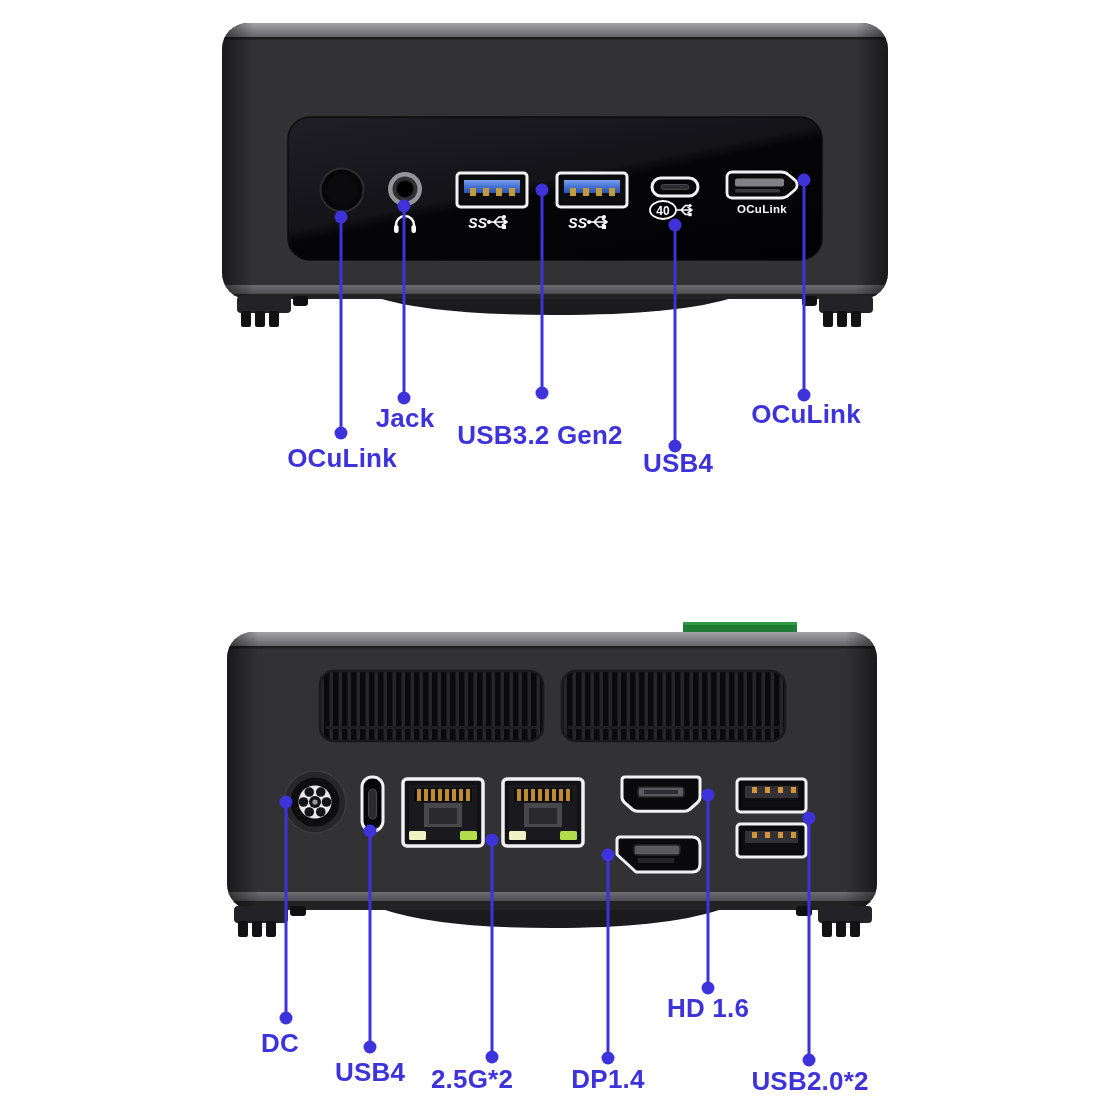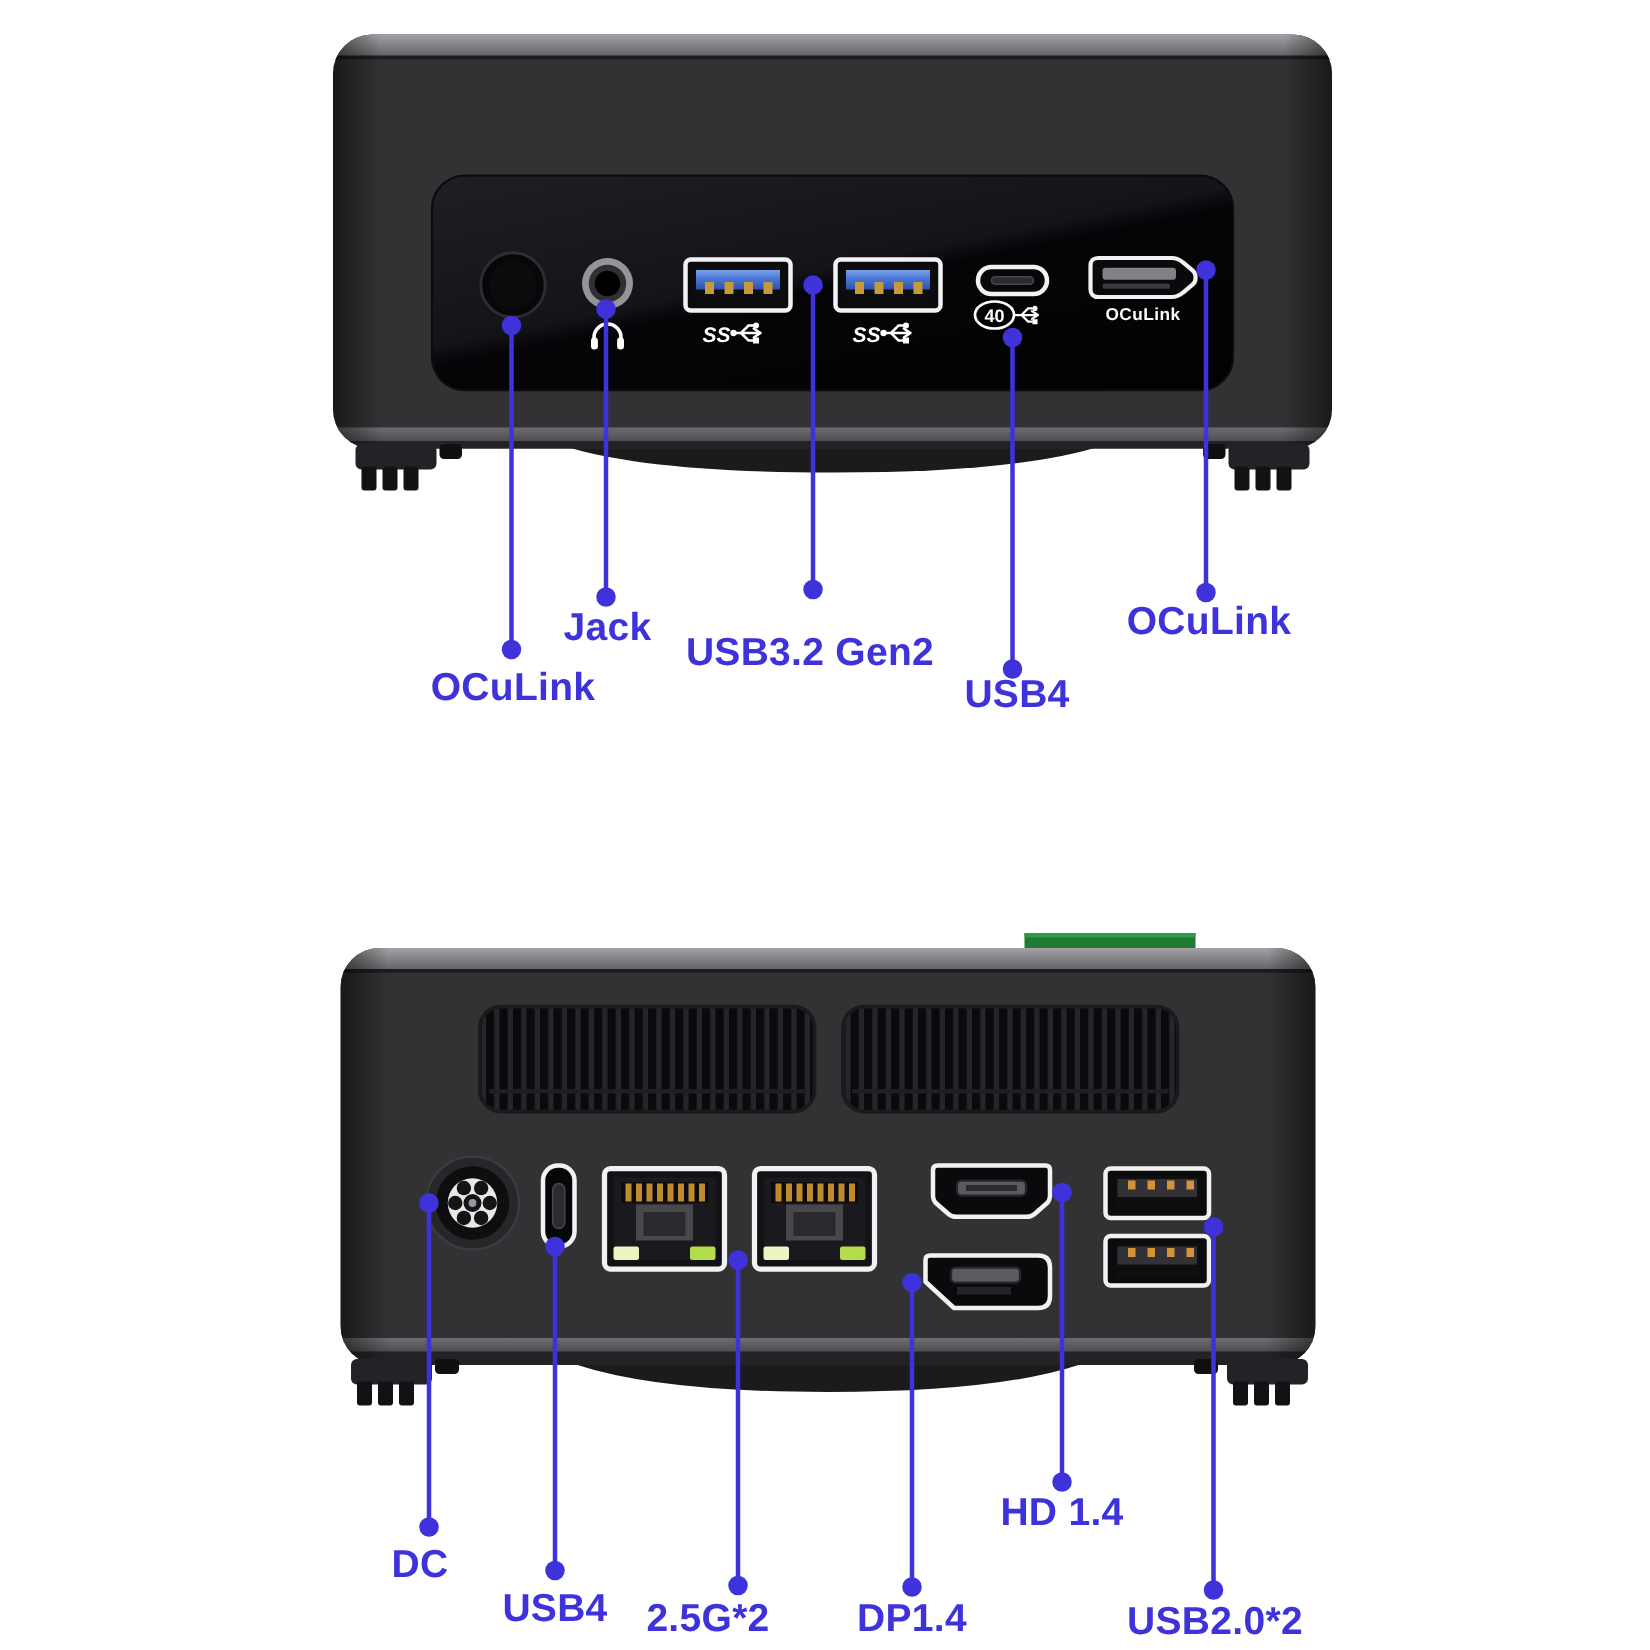--- a/index.html
+++ b/index.html
@@ -351,21 +351,21 @@
 <div>
   <div class="c-line" style="left:608px;top:855px;height:203px"></div>
   <div class="c-dot" style="left:608px;top:855px"></div>
   <div class="c-dot" style="left:608px;top:1058px"></div>
   <div class="c-label" style="left:608px;top:1079px">DP1.4</div>
 </div>
 <div>
   <div class="c-line" style="left:708px;top:795px;height:193px"></div>
   <div class="c-dot" style="left:708px;top:795px"></div>
   <div class="c-dot" style="left:708px;top:988px"></div>
-  <div class="c-label" style="left:708px;top:1008px">HD 1.4</div>
+  <div class="c-label" style="left:708px;top:1008px">HD 1.6</div>
 </div>
 <div>
   <div class="c-line" style="left:809px;top:818px;height:242px"></div>
   <div class="c-dot" style="left:809px;top:818px"></div>
   <div class="c-dot" style="left:809px;top:1060px"></div>
   <div class="c-label" style="left:810px;top:1081px">USB2.0*2</div>
 </div>
 
 </div>
 

